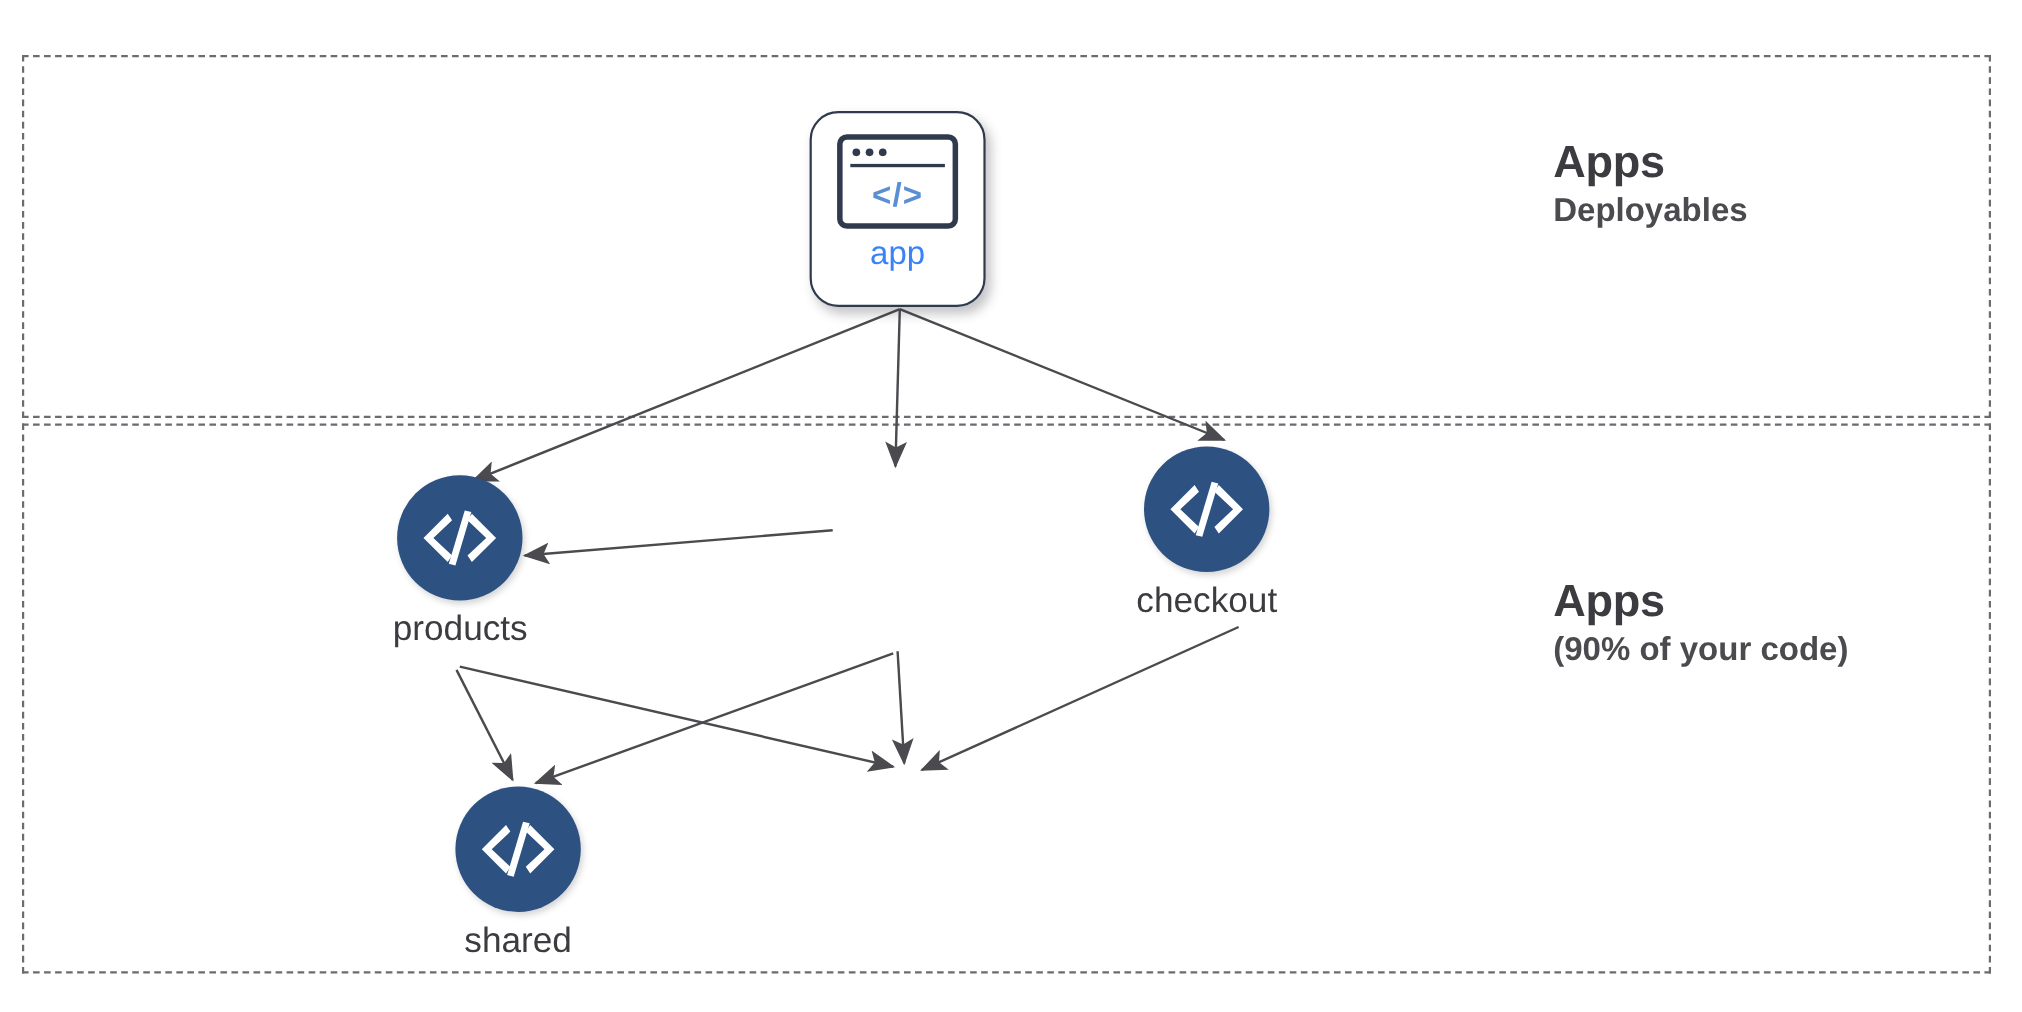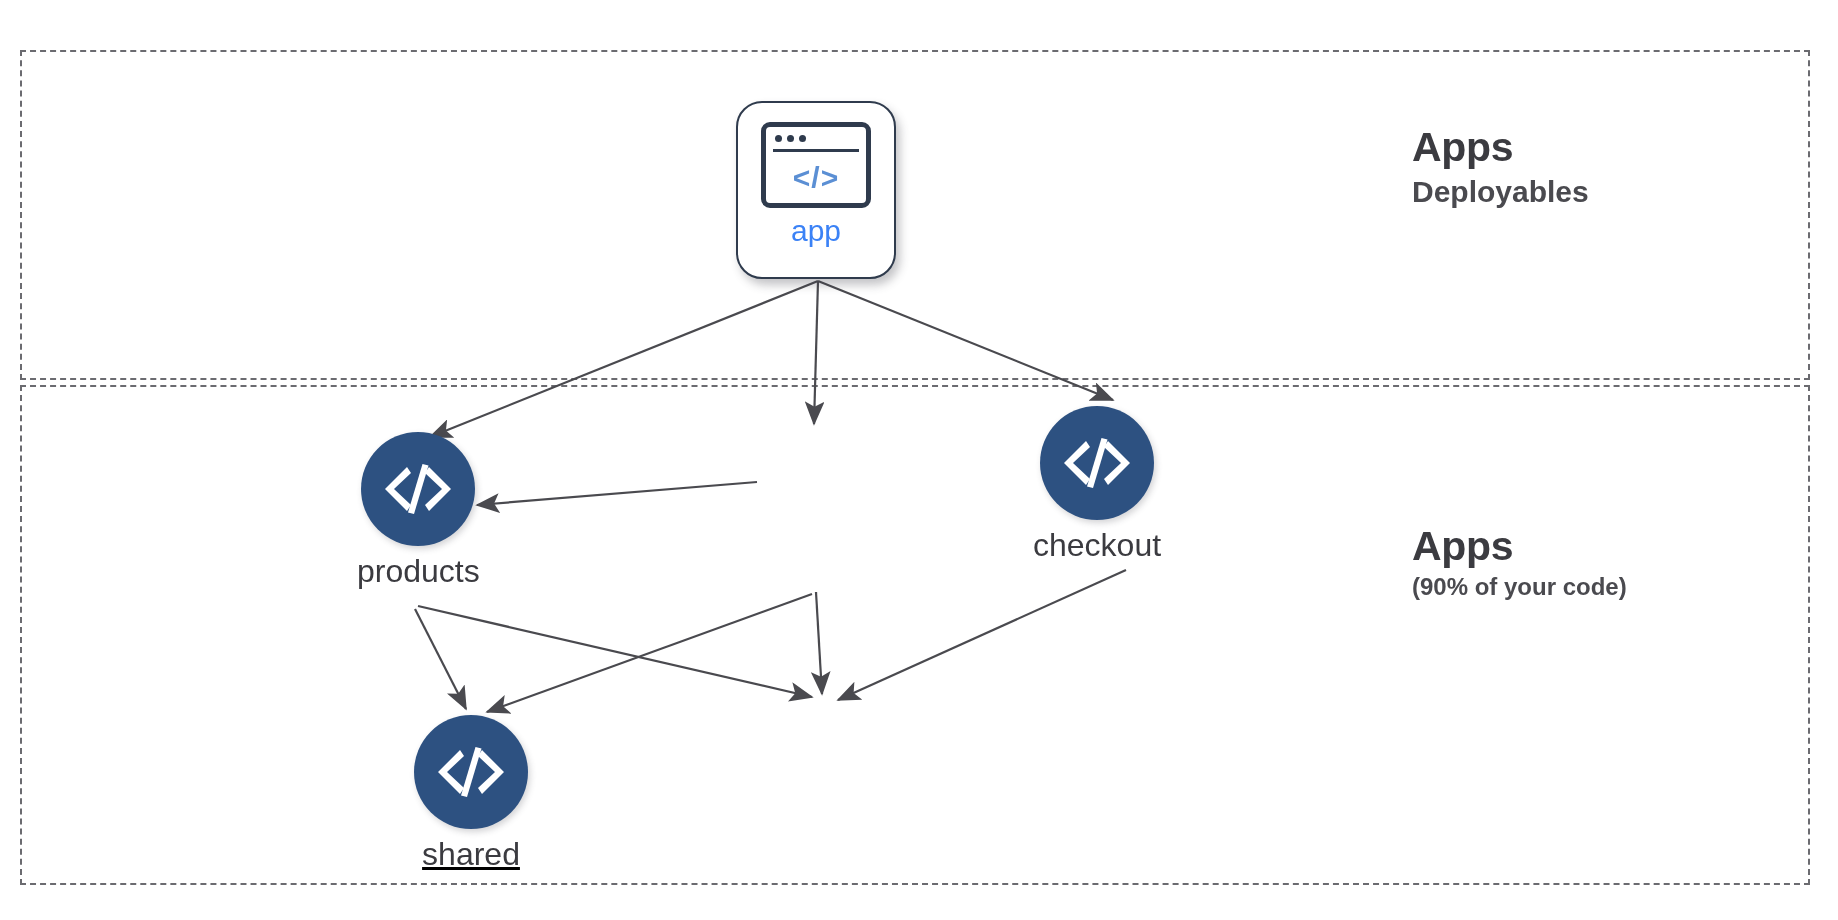--- a/index.html
+++ b/index.html
@@ -52,21 +52,21 @@
     line-height: 1.05;
     color: #3b3b40;
   }
   .zone-sub {
     font-size: 30px;
     font-weight: bold;
     line-height: 1.25;
     color: #4a4a4f;
     margin-top: 4px;
   }
-  .zone-sub.small { font-size: 24px; }
+  .zone-sub.small { font-size: 30px; }
   #caption-apps { left: 1412px; top: 126px; }
   #caption-libs { left: 1412px; top: 525px; }
 
   
   #edges {
     position: absolute;
     left: 0;
     top: 0;
     width: 1838px;
     height: 920px;
@@ -244,21 +244,21 @@
     <div class="lib-circle" style="width:114px;height:114px;">
       <svg width="74" height="60" viewBox="0 0 74 60" aria-hidden="true">
         <path d="M26 8 L30 14 L13 30 L30 46 L26 52 L4 30 Z" fill="#ffffff"></path>
         <path d="M41.5 5 L47.5 6.5 L33 55 L27 53.5 Z" fill="#ffffff"></path>
         <path d="M48 8 L44 14 L61 30 L44 46 L48 52 L70 30 Z" fill="#ffffff"></path>
       </svg>
     </div>
     <div class="lib-label">checkout</div>
   </div>
 
-  <div class="lib-node" style="left:414px; top:715px;text-decoration:underline;">
+  <div class="lib-node" style="left:414px; top:715px;">
     <div class="lib-circle" style="width:114px;height:114px;">
       <svg width="74" height="60" viewBox="0 0 74 60" aria-hidden="true">
         <path d="M26 8 L30 14 L13 30 L30 46 L26 52 L4 30 Z" fill="#ffffff"></path>
         <path d="M41.5 5 L47.5 6.5 L33 55 L27 53.5 Z" fill="#ffffff"></path>
         <path d="M48 8 L44 14 L61 30 L44 46 L48 52 L70 30 Z" fill="#ffffff"></path>
       </svg>
     </div>
     <div class="lib-label">shared</div>
   </div>
 

